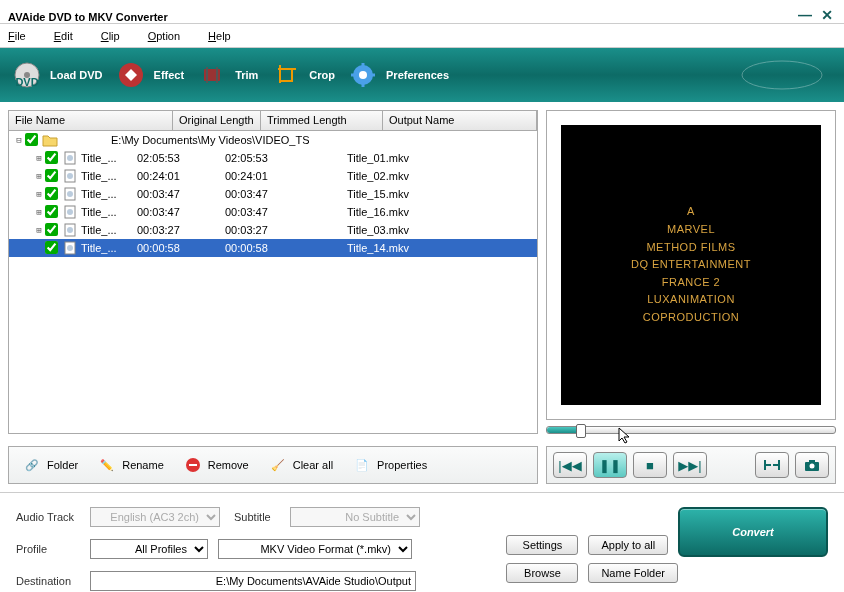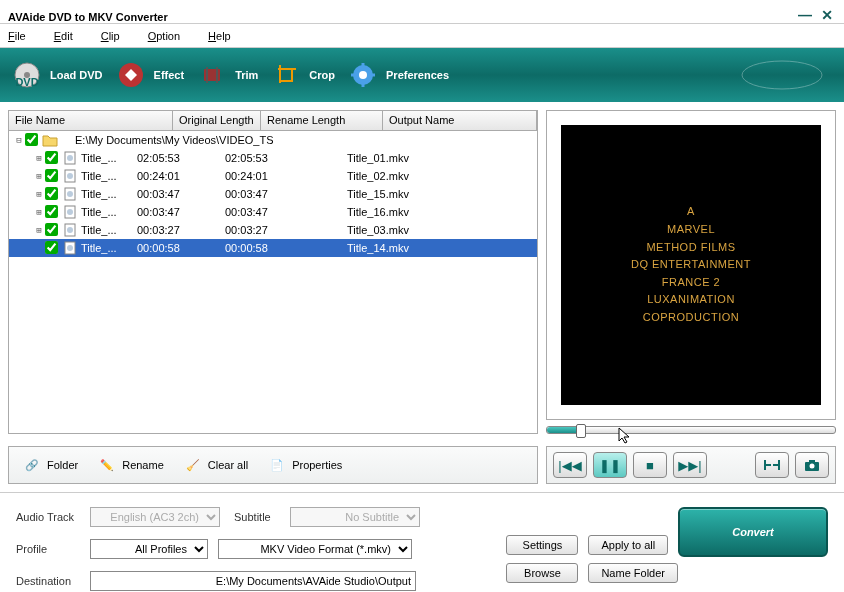--- a/index.html
+++ b/index.html
@@ -25,21 +25,21 @@
 .ch-file { width: 164px; } .ch-orig { width: 88px; } .ch-trim { width: 122px; } .ch-out { flex: 1; }
 
 .tree { flex: 1; overflow: auto; }
 .tree-row { display: flex; align-items: center; height: 18px; padding-left: 4px; }
 .tree-row.selected { background: #316ac5; color: #fff; }
 .tree-row .exp { width: 12px; text-align: center; cursor: pointer; font-family: monospace; font-size: 9px; color: #555; }
 .tree-row .chk { width: 16px; }
 .tree-row .chk input { accent-color: #0a0; }
 .tree-row .icon { width: 18px; display: flex; justify-content: center; }
 .tree-row .cell-name { width: 54px; overflow: hidden; white-space: nowrap; padding-left: 2px; }
-.tree-row.root .cell-name { width: auto; padding-left: 16px; }
+.tree-row.root .cell-name { width: auto; padding-left: 6px; margin-left: 46px; }
 .tree-row .cell-orig { width: 88px; padding-left: 6px; }
 .tree-row .cell-trim { width: 122px; padding-left: 6px; }
 .tree-row .cell-out { padding-left: 6px; }
 .tree-row.child { padding-left: 24px; }
 .tree-row.child .cell-name { width: 52px; }
 
 .preview-panel { width: 290px; display: flex; flex-direction: column; }
 .preview-video { flex: 1; border: 1px solid #aaa; background: #fff; padding: 14px; }
 .preview-screen { width: 100%; height: 100%; background: #000; color: #d9a441; display: flex; flex-direction: column; justify-content: center; align-items: center; font-size: 10px; line-height: 1.6; letter-spacing: 0.5px; }
 
@@ -149,21 +149,21 @@
         <ellipse cx="50" cy="20" rx="40" ry="14" fill="none" stroke="#fff" stroke-width="1"></ellipse>
       </svg>
     </div>
 </div>
 
 <div class="main">
   <div class="file-panel">
     <div class="col-headers">
       <div class="ch-file">File Name</div>
       <div class="ch-orig">Original Length</div>
-      <div class="ch-trim">Rename Length</div>
+      <div class="ch-trim">Trimmed Length</div>
       <div class="ch-out">Output Name</div>
     </div>
     <div class="tree">
       <div class="tree-row root">
         <span class="exp">⊟</span>
         <span class="chk"><input type="checkbox" checked="" style=""></span>
         <span class="icon">
             <svg width="16" height="14">
               <path d="M1 3 h5 l2 2 h7 v8 h-14 z" fill="#f7d66a" stroke="#c9a030"></path>
             </svg>
@@ -282,20 +282,29 @@
 
 <div class="action-row">
   <div class="action-bar">
     <div class="action-btn">
         <span class="action-icon">🔗</span>
         <span>Folder</span>
       </div>
     <div class="action-btn">
         <span class="action-icon">✏️</span>
         <span>Rename</span>
+      </div>
+    <div class="action-btn">
+        <span class="action-icon">
+          <svg width="16" height="16">
+            <circle cx="8" cy="8" r="7" fill="#d33"></circle>
+            <rect x="4" y="7" width="8" height="2" fill="#fff"></rect>
+          </svg>
+        </span>
+        <span>Remove</span>
       </div>
     <div class="action-btn">
         <span class="action-icon">🧹</span>
         <span>Clear all</span>
       </div>
     <div class="action-btn">
         <span class="action-icon">📄</span>
         <span>Properties</span>
       </div>
   </div>

